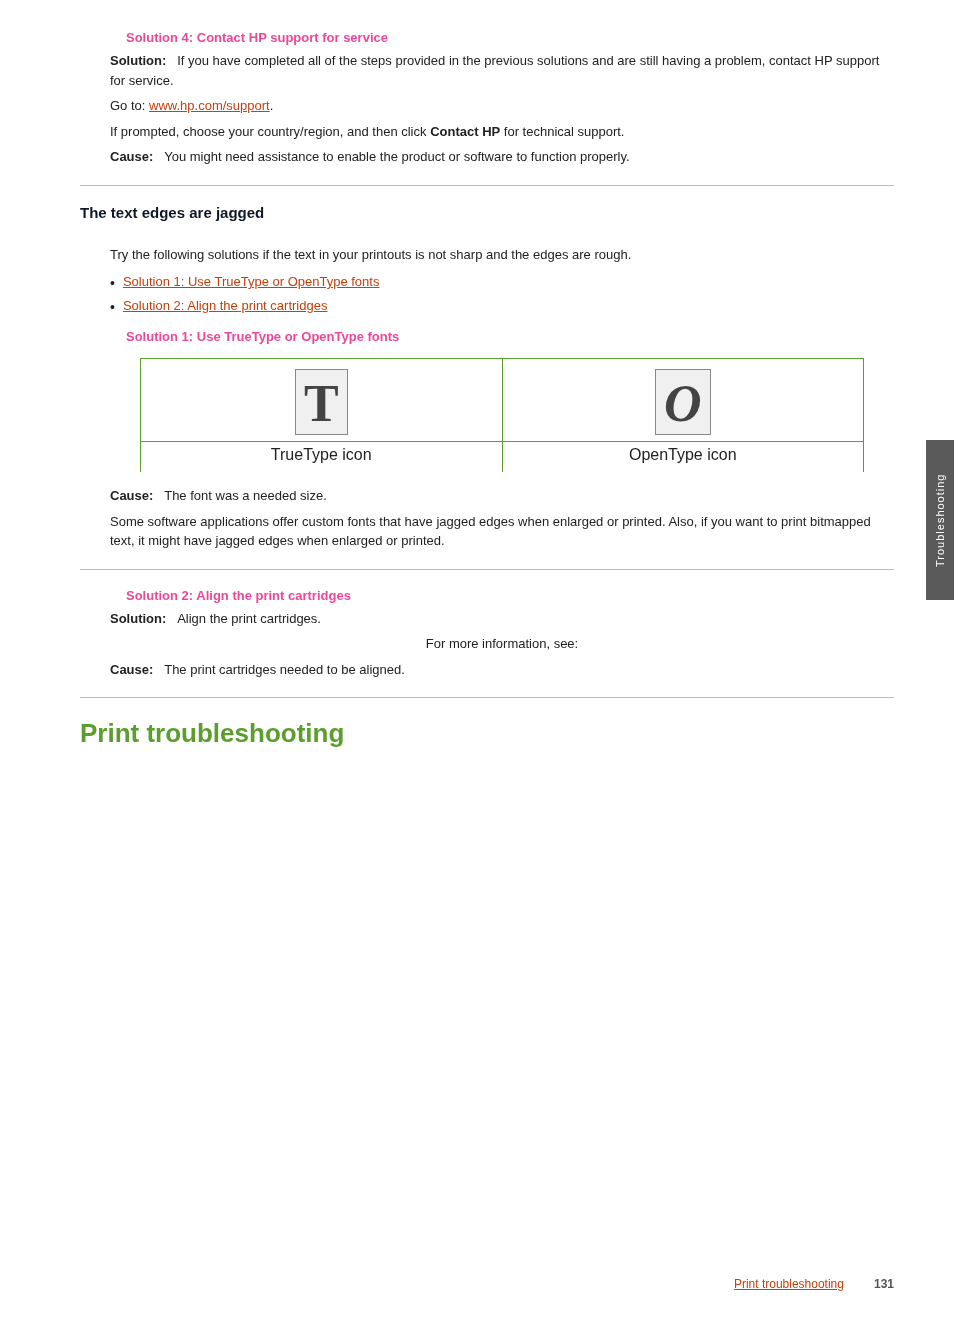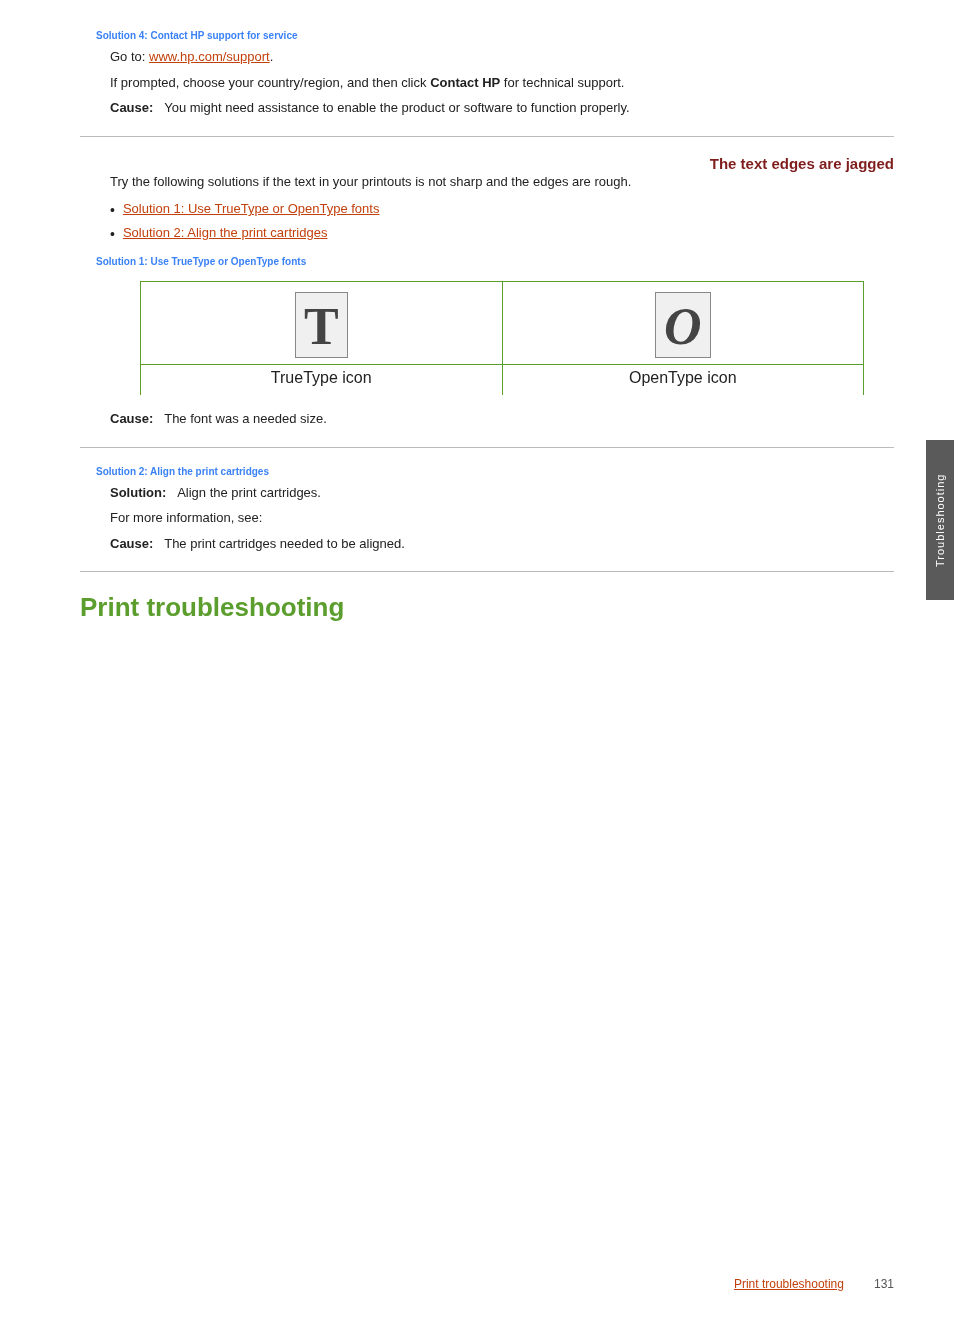--- a/index.html
+++ b/index.html
@@ -36,33 +36,32 @@
       padding: 12px 6px;
       letter-spacing: 1px;
       text-align: center;
       height: 160px;
       display: flex;
       align-items: center;
       justify-content: center;
     }
 
     h2.section-heading {
-      color: #7f1d1d;
+      color: #0f172a;
       font-size: 15px;
       font-weight: bold;
-      margin-bottom: 0;
-      text-align: right;
+      margin-bottom: 24px;
     }
 
     h3.sub-heading {
-      color: #3b82f6;
-      font-size: 10px;
+      color: #ec4899;
+      font-size: 13px;
       font-weight: bold;
       margin-bottom: 6px;
-      margin-left: 16px;
+      margin-left: 46px;
     }
 
     .solution-block {
       margin-left: 30px;
       margin-bottom: 10px;
     }
 
     .solution-block p {
       margin-bottom: 6px;
       line-height: 1.5;
@@ -168,20 +167,21 @@
       font-size: 12px;
       color: #5b9e2d;
       display: flex;
       align-items: center;
       gap: 30px;
     }
 
     .footer-page {
       color: #555;
       font-size: 12px;
+      font-weight: bold;
     }
 
     .intro-text {
       margin-left: 30px;
       margin-bottom: 10px;
       line-height: 1.5;
     }
 
     .cause-line {
       margin-bottom: 6px;
@@ -193,20 +193,24 @@
 
 <div class="page">
 
   <div class="side-tab">
     <span>Troubleshooting</span>
   </div>
 
   <div>
     <h3 class="sub-heading">Solution 4: Contact HP support for service</h3>
     <div class="solution-block">
+      <p>
+        <span class="solution-label">Solution:</span>
+        &nbsp;&nbsp;<span>If you have completed all of the steps provided in the previous solutions and are still having a problem, contact HP support for service.</span>
+      </p>
       <p>
         <span>Go to: </span>
         <a class="link">www.hp.com/support</a>.
       </p>
       <p>
         <span>If prompted, choose your country/region, and then click </span><span class="solution-label">Contact HP</span><span> for technical support.</span>
       </p>
       <p class="cause-line">
         <span class="solution-label">Cause:</span>
         &nbsp;&nbsp;<span>You might need assistance to enable the product or software to function properly.</span>
@@ -257,33 +261,34 @@
               <span>OpenType icon</span>
             </td>
           </tr>
         </tbody>
       </table>
 
       <p class="cause-line">
         <span class="solution-label">Cause:</span>
         &nbsp;&nbsp;<span>The font was a needed size.</span>
       </p>
+      <p style="margin-bottom:6px;line-height:1.5;">Some software applications offer custom fonts that have jagged edges when enlarged or printed. Also, if you want to print bitmapped text, it might have jagged edges when enlarged or printed.</p>
     </div>
   </div>
 
   <hr class="divider">
 
   <div>
     <h3 class="sub-heading">Solution 2: Align the print cartridges</h3>
     <div class="solution-block">
       <p>
         <span class="solution-label">Solution:</span>
         &nbsp;&nbsp;<span>Align the print cartridges.</span>
       </p>
-      <p style="margin-bottom:4px;">For more information, see:</p>
+      <p style="margin-bottom:4px;text-align:center;">For more information, see:</p>
       <p class="cause-line" style="margin-top:6px;">
         <span class="solution-label">Cause:</span>
         &nbsp;&nbsp;<span>The print cartridges needed to be aligned.</span>
       </p>
     </div>
   </div>
 
   <hr class="divider">
 
   <div style="margin-top: 20px;">

